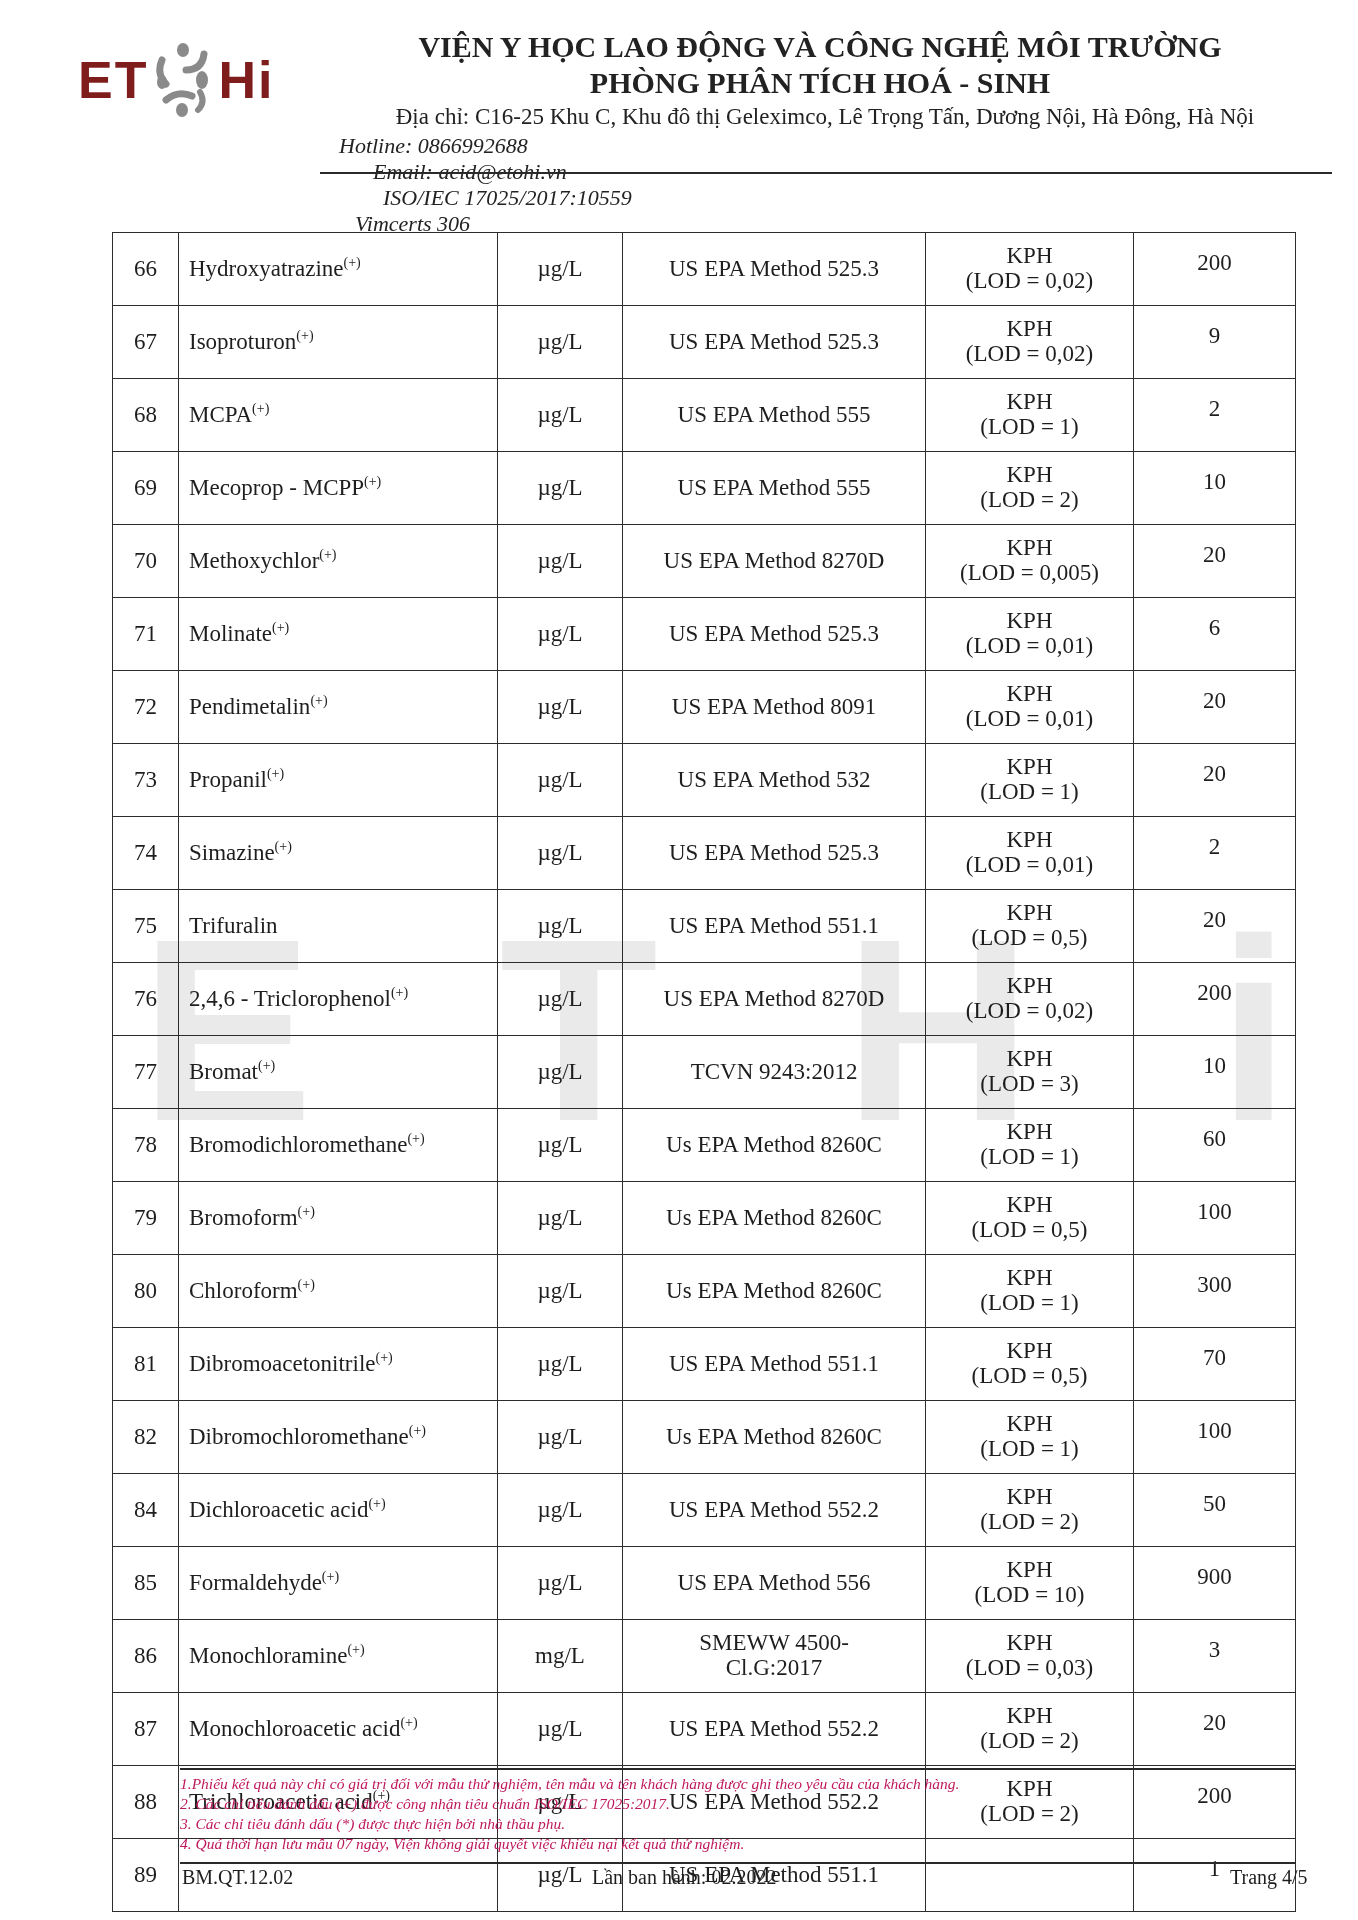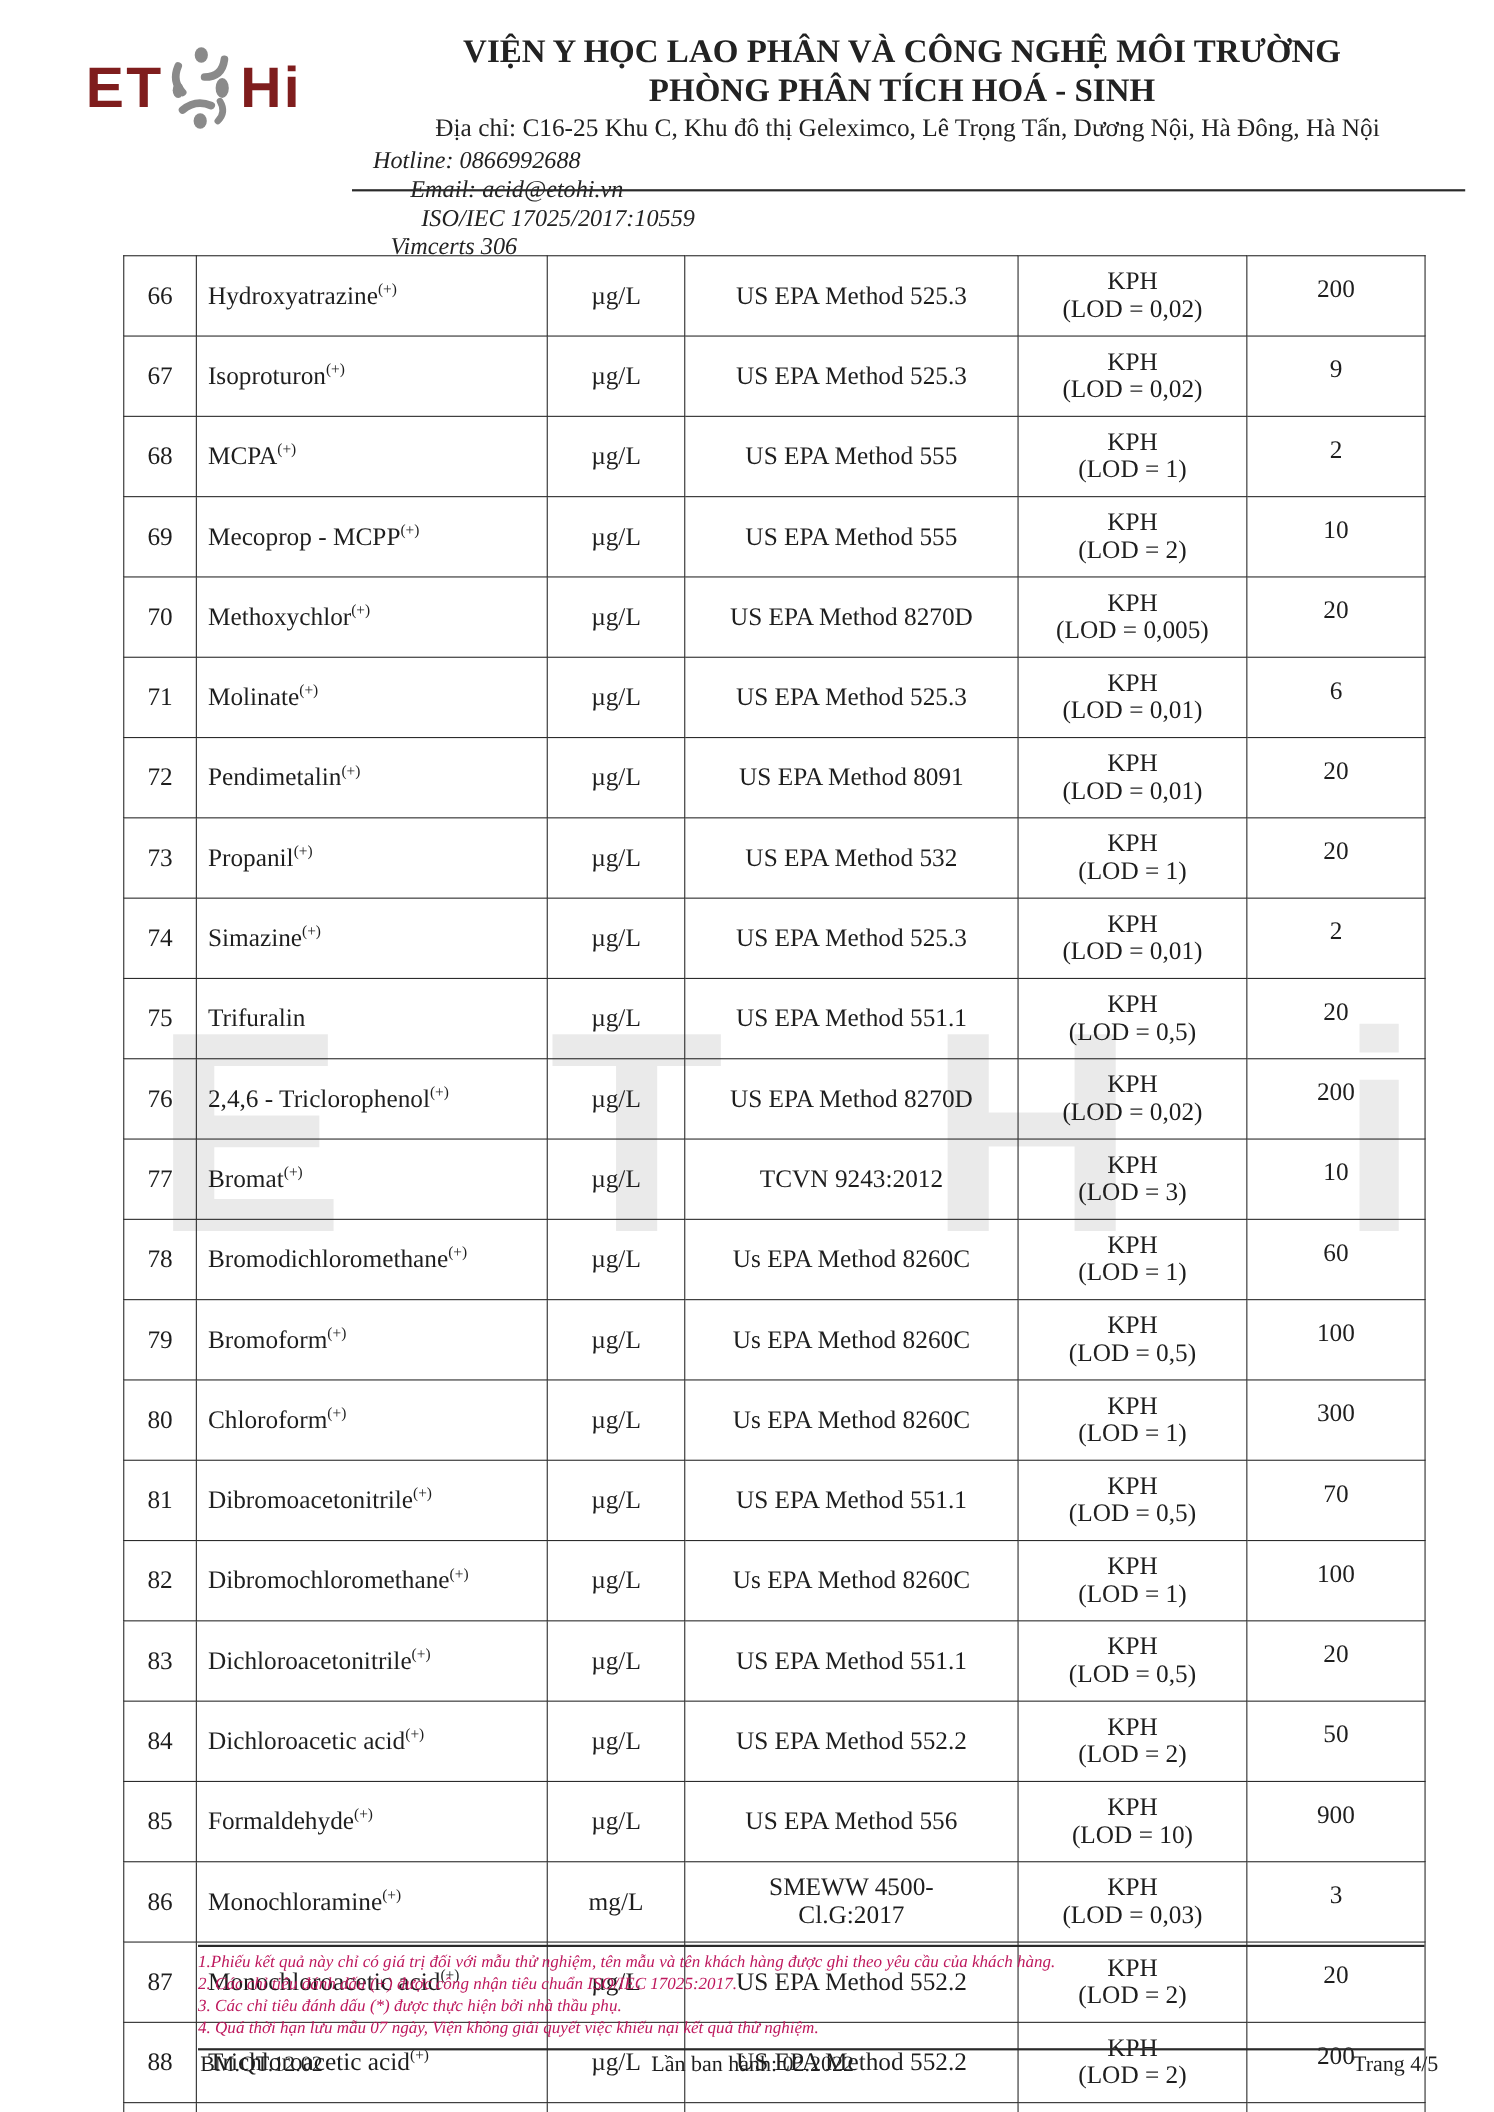--- a/index.html
+++ b/index.html
@@ -95,21 +95,21 @@
     <path d="M52 14 Q50 30 34 30" stroke="#8a8a8a" stroke-width="7" fill="none" stroke-linecap="round"></path>
     <ellipse cx="10" cy="42" rx="5" ry="7" fill="#8a8a8a"></ellipse>
     <ellipse cx="50" cy="40" rx="6" ry="9" fill="#8a8a8a"></ellipse>
     <path d="M14 60 Q26 50 40 56" stroke="#8a8a8a" stroke-width="7" fill="none" stroke-linecap="round"></path>
     <path d="M48 52 Q54 62 46 70" stroke="#8a8a8a" stroke-width="6" fill="none" stroke-linecap="round"></path>
     <ellipse cx="30" cy="70" rx="6" ry="7" fill="#8a8a8a"></ellipse>
   </svg>
   <span class="letter">Hi</span>
 </div>
 
-<div class="title1">VIỆN Y HỌC LAO PHÂN VÀ CÔNG NGHỆ MÔI TRƯỜNG</div>
+<div class="title1">VIỆN Y HỌC LAO ĐỘNG VÀ CÔNG NGHỆ MÔI TRƯỜNG</div>
 <div class="title2">PHÒNG PHÂN TÍCH HOÁ - SINH</div>
 <div class="addr">Địa chỉ: C16-25 Khu C, Khu đô thị Geleximco, Lê Trọng Tấn, Dương Nội, Hà Đông, Hà Nội</div>
 <div class="contact">
   <span class="c1">Hotline: 0866992688</span>
   <span class="c2">Email: acid@etohi.vn</span>
   <span class="c3">ISO/IEC 17025/2017:10559</span>
   <span class="c4">Vimcerts 306</span>
 </div>
 <div class="hdr-rule"></div>
 
@@ -258,28 +258,20 @@
         <td class="result"><span class="kph">KPH</span><span class="lod">(LOD = 0,5)</span></td>
         <td class="limit">70</td>
       </tr>
       <tr>
         <td class="stt">82</td>
         <td class="name"><span>Dibromochloromethane</span><sup>(+)</sup></td>
         <td class="unit">µg/L</td>
         <td class="method" style="padding: 0px 30px;">Us EPA Method 8260C</td>
         <td class="result"><span class="kph">KPH</span><span class="lod">(LOD = 1)</span></td>
         <td class="limit">100</td>
-      </tr>
-      <tr>
-        <td class="stt">83</td>
-        <td class="name"><span>Dichloroacetonitrile</span><sup>(+)</sup></td>
-        <td class="unit">µg/L</td>
-        <td class="method" style="padding: 0px 30px;">US EPA Method 551.1</td>
-        <td class="result"><span class="kph">KPH</span><span class="lod">(LOD = 0,5)</span></td>
-        <td class="limit">20</td>
       </tr>
       <tr>
         <td class="stt">84</td>
         <td class="name"><span>Dichloroacetic acid</span><sup>(+)</sup></td>
         <td class="unit">µg/L</td>
         <td class="method" style="padding: 0px 30px;">US EPA Method 552.2</td>
         <td class="result"><span class="kph">KPH</span><span class="lod">(LOD = 2)</span></td>
         <td class="limit">50</td>
       </tr>
       <tr>

